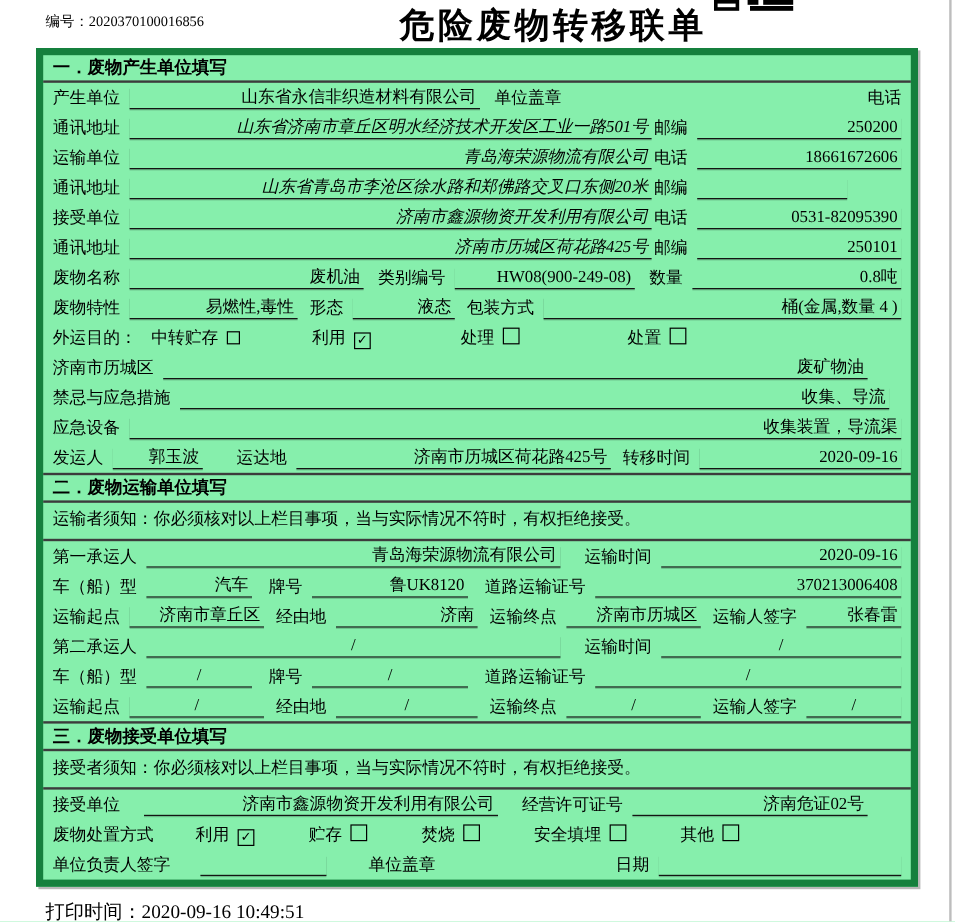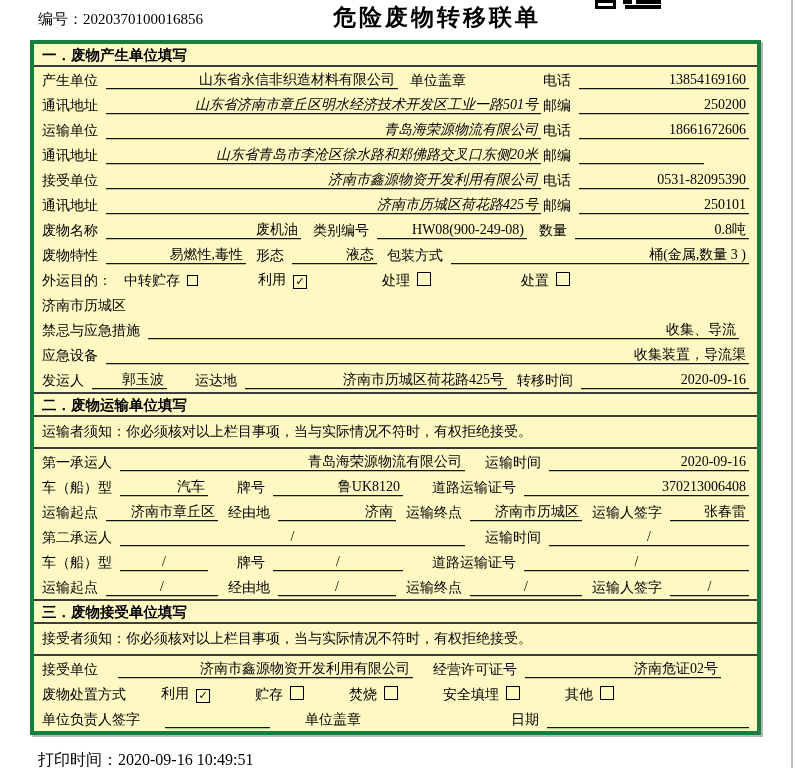--- a/index.html
+++ b/index.html
@@ -2,51 +2,51 @@
 <html><head>
 <meta charset="utf-8">
 <style>
   html,body{margin:0;padding:0;}
   body{
     width:796px;height:768px;background:#ffffff;color:#000;
     font-family:"Liberation Serif","DejaVu Serif",serif;
     position:relative;overflow:hidden;font-size:14px;
   }
   .page-edge{position:absolute;right:3px;top:0;width:2px;height:768px;background:#bdbdbd;}
-  .serial{position:absolute;left:38px;top:10px;font-size:15px;white-space:nowrap;}
-  .doc-title{position:absolute;left:333px;top:2px;font-size:23px;font-weight:bold;letter-spacing:3px;white-space:nowrap;}
+  .serial{position:absolute;left:38px;top:10px;font-size:12px;white-space:nowrap;}
+  .doc-title{position:absolute;left:333px;top:2px;font-size:29px;font-weight:bold;letter-spacing:3px;white-space:nowrap;}
   .qr{position:absolute;left:595px;top:0;width:70px;height:10px;}
   .qr div{position:absolute;}
   .qr-a{left:0;top:0;width:21px;height:9px;border:3px solid #000;box-sizing:border-box;background:#fff;}
   .qr-b{left:28px;top:0;width:9px;height:4px;background:#000;}
   .qr-c{left:41px;top:0;width:25px;height:4px;background:#000;}
   .qr-d{left:30px;top:5px;width:36px;height:4px;background:#000;}
 
   .form{
-    position:absolute;left:30px;top:40px;width:723px;background:#fef9c3;
-    border:4px solid #15803d;box-shadow:2px 2px 0 rgba(125,125,125,.55);
+    position:absolute;left:30px;top:40px;width:723px;background:#86efac;
+    border:6px solid #15803d;box-shadow:2px 2px 0 rgba(125,125,125,.55);
     box-sizing:content-box;
   }
   .section{}
   .sec-bt{border-top:2px solid #3c3c3c;}
   .sec-head{font-weight:bold;font-size:14.5px;height:20px;line-height:20px;padding:1px 8px 0;border-bottom:2px solid #3c3c3c;}
   .notice{height:30px;line-height:30px;padding:0 8px;border-bottom:2px solid #3c3c3c;white-space:nowrap;}
 
   .row{display:flex;align-items:flex-end;height:25px;padding:0 8px 3px;box-sizing:border-box;}
   .s3 .row{height:25px;}
   .lbl{white-space:nowrap;flex-shrink:0;line-height:17px;}
   .fill{
     border-bottom:1.5px solid #141414;box-shadow:0 1px 0 rgba(0,0,0,.22);
     margin-left:8px;padding:0 3px;white-space:nowrap;flex-shrink:0;
     line-height:17px;min-height:17px;box-sizing:border-box;overflow:hidden;text-align:right;
   }
   .f1{flex:1 1 auto;}
   .c{text-align:center;}
   .mla{margin-left:auto;}
-  .ml10{margin-left:10px;}.ml12{margin-left:12px;}.ml14{margin-left:29px;}
+  .ml10{margin-left:10px;}.ml12{margin-left:12px;}.ml14{margin-left:14px;}
   .ml20{margin-left:20px;}.ml25{margin-left:25px;}.ml28{margin-left:28px;}
   .ml35{margin-left:35px;}.ml45{margin-left:45px;}.ml60{margin-left:60px;}
   .ml75{margin-left:75px;}.ml90{margin-left:90px;}.ml150{margin-left:150px;}
   .mr5{margin-right:5px;}.mr10{margin-right:10px;}.mr28{margin-right:28px;}.mr45{margin-right:45px;}
   .w75{width:75px;}.w85{width:85px;}.w88{width:88px;}.w105{width:105px;}
   .w112{width:112px;}.w118{width:118px;}.w125{width:125px;}.w130{width:130px;}
   .w140{width:140px;}.w150{width:150px;}.w170{width:170px;}.w180{width:180px;}
   .w195{width:195px;}.w262{width:262px;}.w292{width:292px;}.w295{width:295px;}
   .w345{width:345px;}.w435{width:435px;font-style:italic;}
 
@@ -78,21 +78,20 @@
 <div class="form">
 
   <div class="section">
     <div class="sec-head">一．废物产生单位填写</div>
 
     <div class="row">
       <span class="lbl">产生单位</span>
       <span class="fill w292">山东省永信非织造材料有限公司</span>
       <span class="lbl ml12">单位盖章</span>
       <span class="lbl mla">电话</span>
-      <span class="fill w170">13854169160</span>
     </div>
 
     <div class="row">
       <span class="lbl">通讯地址</span>
       <span class="fill w435">山东省济南市章丘区明水经济技术开发区工业一路501号</span>
       <span class="lbl mla">邮编</span>
       <span class="fill w170">250200</span>
     </div>
 
     <div class="row">
@@ -131,33 +130,34 @@
       <span class="lbl ml12">数量</span>
       <span class="fill f1">0.8吨</span>
     </div>
 
     <div class="row">
       <span class="lbl">废物特性</span>
       <span class="fill w140">易燃性,毒性</span>
       <span class="lbl ml10">形态</span>
       <span class="fill w85">液态</span>
       <span class="lbl ml10">包装方式</span>
-      <span class="fill f1">桶(金属,数量 3 )</span>
+      <span class="fill f1">桶(金属,数量 4 )</span>
     </div>
 
     <div class="row">
       <span class="lbl">外运目的：</span>
       <span class="opt ml12"><span>中转贮存</span><span class="cb sm"></span></span>
       <span class="opt ml60"><span>利用</span><span class="cb">✓</span></span>
       <span class="opt ml75"><span>处理</span><span class="cb"></span></span>
       <span class="opt ml90"><span>处置</span><span class="cb"></span></span>
     </div>
 
     <div class="row">
       <span class="lbl">济南市历城区</span>
+      <span class="fill f1 mr28">废矿物油</span>
     </div>
 
     <div class="row">
       <span class="lbl">禁忌与应急措施</span>
       <span class="fill f1 mr10">收集、导流</span>
     </div>
 
     <div class="row">
       <span class="lbl">应急设备</span>
       <span class="fill f1">收集装置，导流渠</span>

